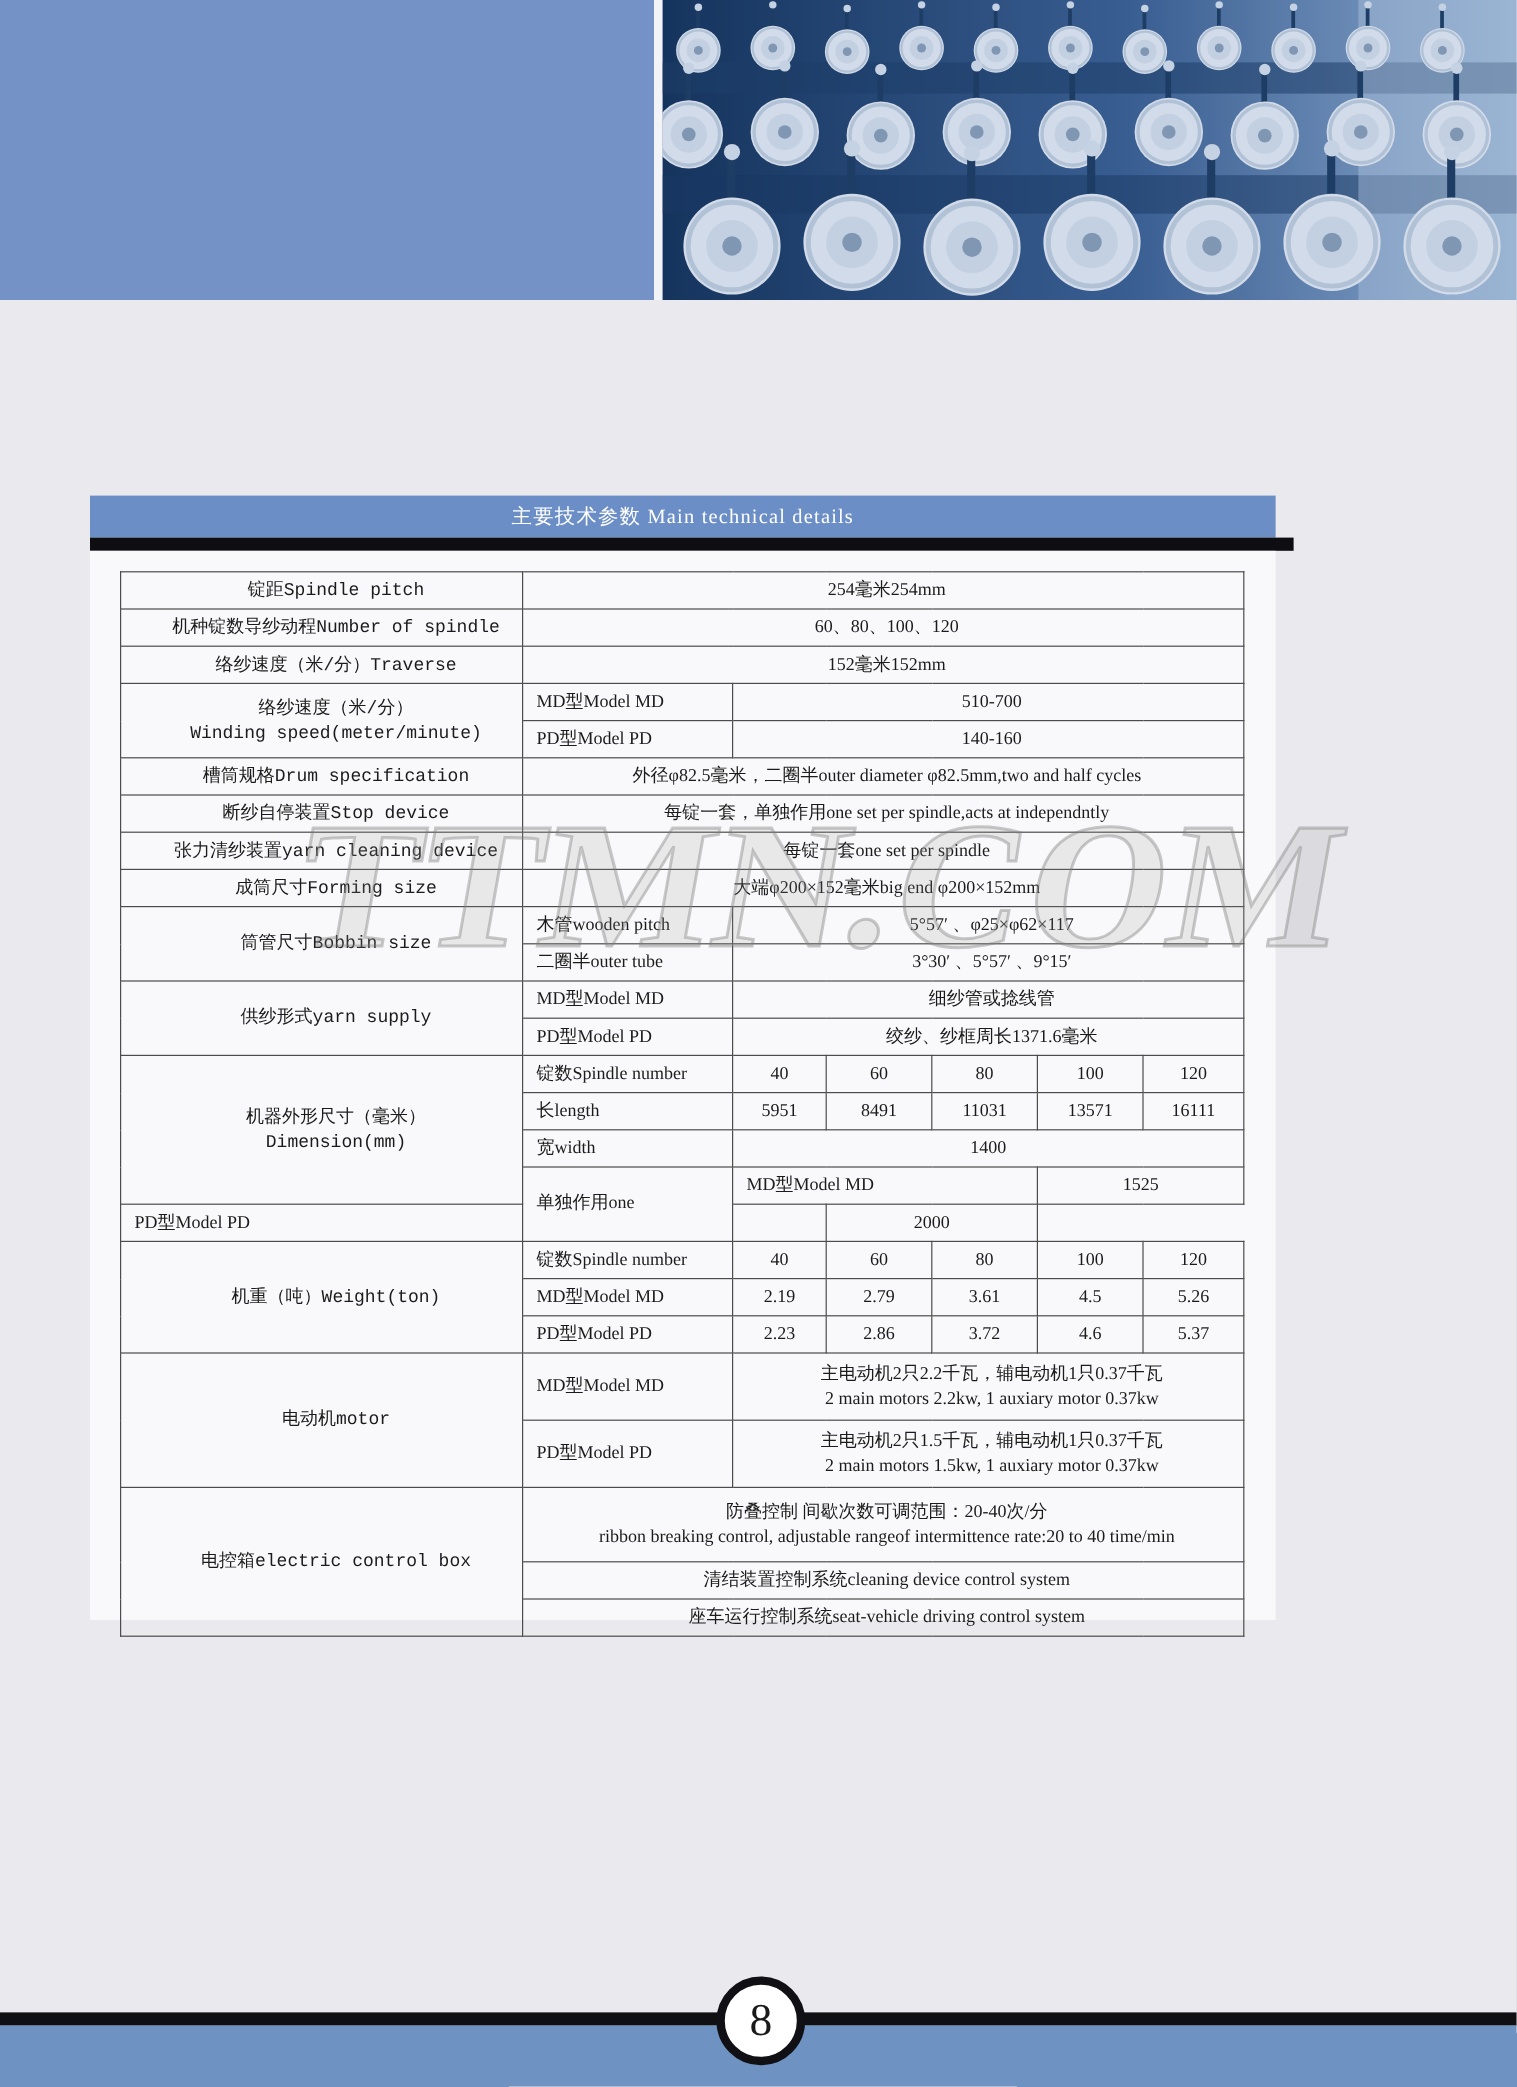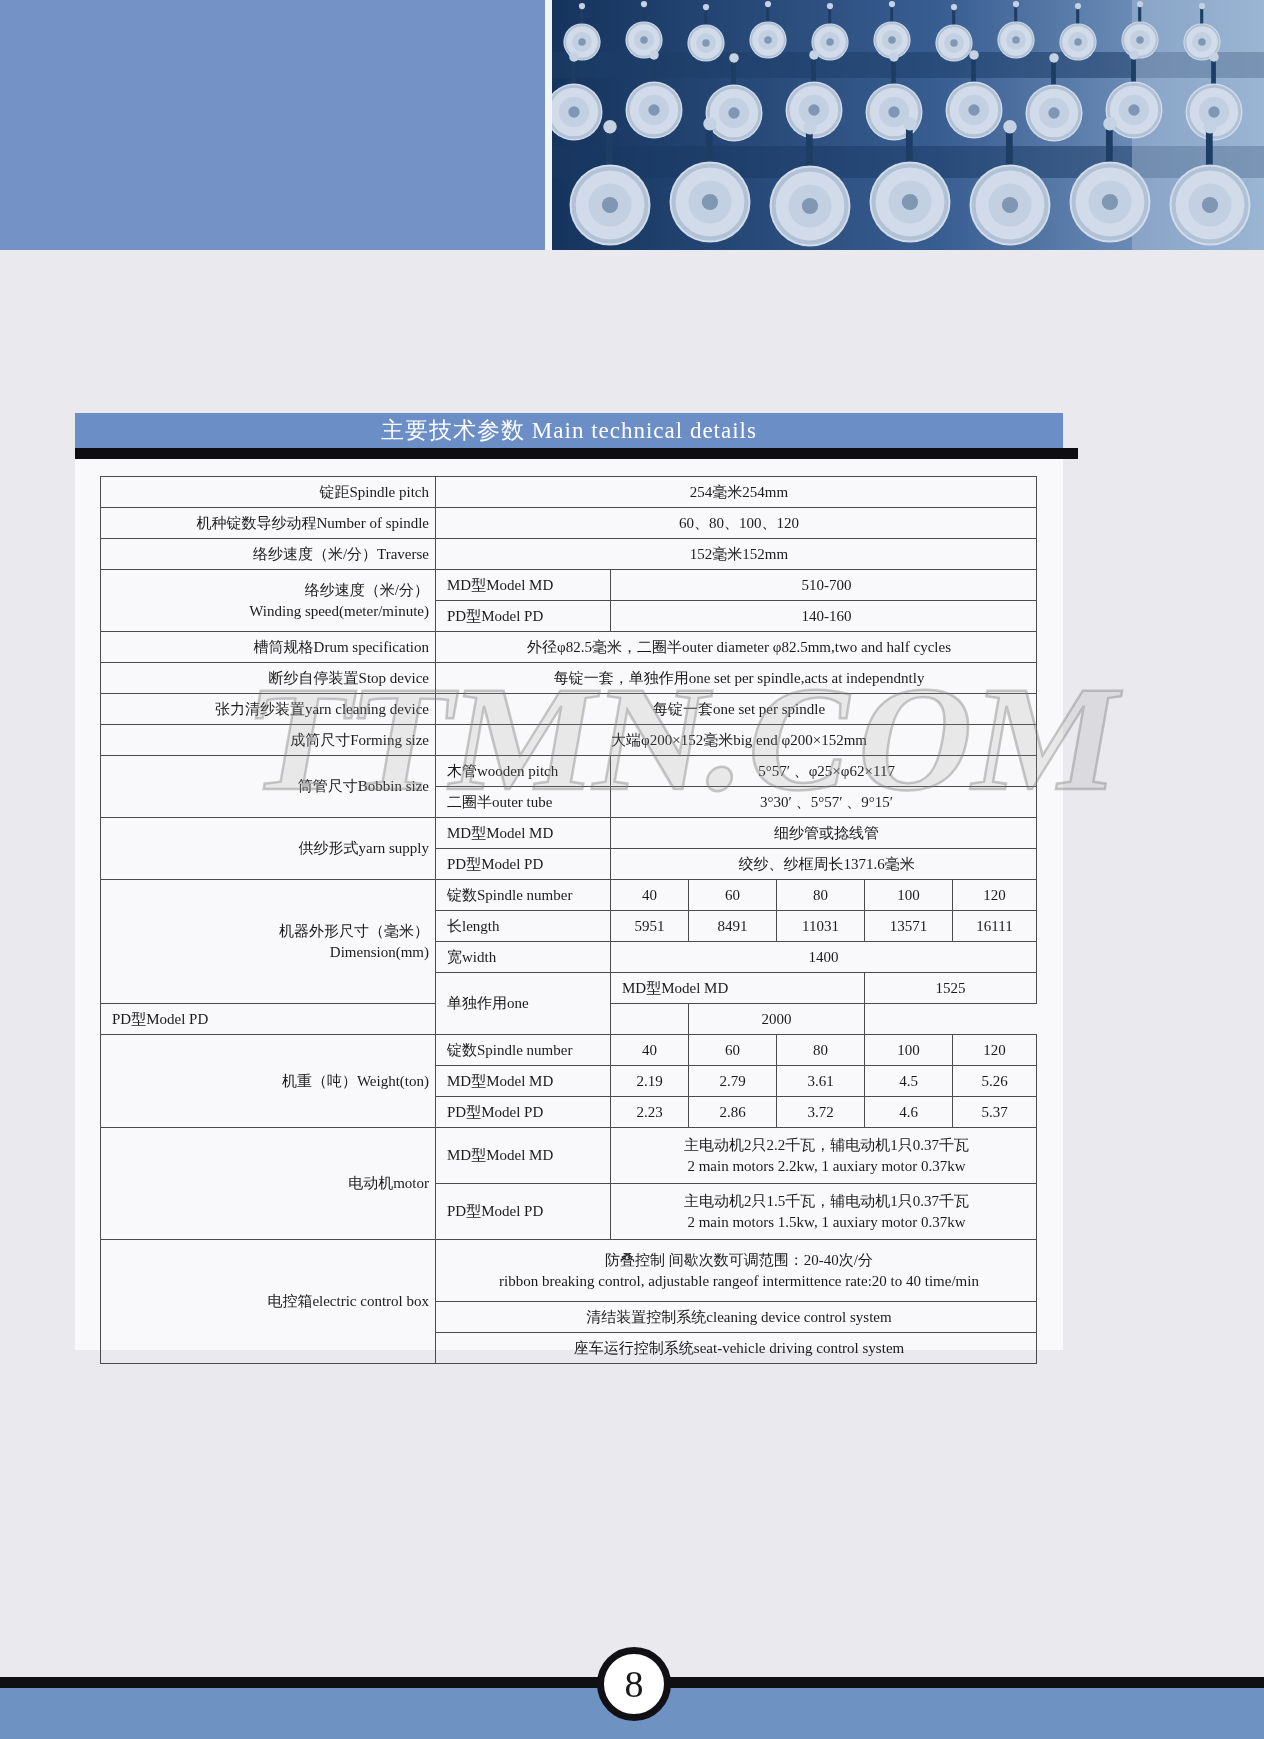--- a/index.html
+++ b/index.html
@@ -6,29 +6,29 @@
   .page{position:relative;width:1264px;height:1739px;margin:0 auto;background:#e9e9ee;overflow:hidden;
         font-family:"Liberation Serif","DejaVu Serif",serif;}
   
   .banner{position:absolute;left:0;top:0;width:1264px;height:250px;}
   .banner-left{position:absolute;left:0;top:0;width:545px;height:250px;background:#7592c6;}
   .banner-gap{position:absolute;left:545px;top:0;width:7px;height:250px;background:#f2f4f8;}
   .banner-photo{position:absolute;left:552px;top:0;width:712px;height:250px;}
   
   .title-bar{position:absolute;left:75px;top:413px;width:988px;height:35px;background:#6b8ec6;
              display:flex;align-items:center;justify-content:center;}
-  .title-bar span{color:#ffffff;font-size:23px;letter-spacing:1px;}
+  .title-bar span{color:#ffffff;font-size:17px;letter-spacing:1px;}
   .black-bar{position:absolute;left:75px;top:448px;width:1003px;height:11px;background:#0d0d12;}
   .card{position:absolute;left:75px;top:459px;width:988px;height:891px;background:#f9f8fa;}
   
   .tbl-wrap{position:absolute;left:100px;top:476px;}
   table.spec{border-collapse:collapse;table-layout:fixed;width:936px;font-size:15px;color:#1b1b1b;}
   table.spec td{border:1px solid #4c4c4c;height:28px;padding:1px 6px;text-align:center;
                 vertical-align:middle;white-space:pre-line;line-height:1.4;overflow:hidden;}
-  table.spec td.lbl{text-align:right;padding-left:30px;}
+  table.spec td.lbl{text-align:center;padding-left:30px;font-family:Liberation Mono, monospace;}
   table.spec td.sub{text-align:left;padding-left:11px;}
   table.spec td.val{text-align:center;padding-left:12px;}
   
   .wm{position:absolute;z-index:6;pointer-events:none;font-weight:bold;
       color:rgba(150,150,150,0.16);-webkit-text-stroke:2.5px rgba(125,125,125,0.40);}
   .wm-1{left:250px;top:652px;font-size:150px;transform:skewX(-10deg);letter-spacing:2px;}
   .wm-2{left:360px;top:772px;font-size:92px;letter-spacing:8px;}
   
   .footer-line{position:absolute;left:0;top:1677px;width:1264px;height:11px;background:#101013;}
   .footer-band{position:absolute;left:0;top:1688px;width:1264px;height:51px;background:#6e92c2;}

